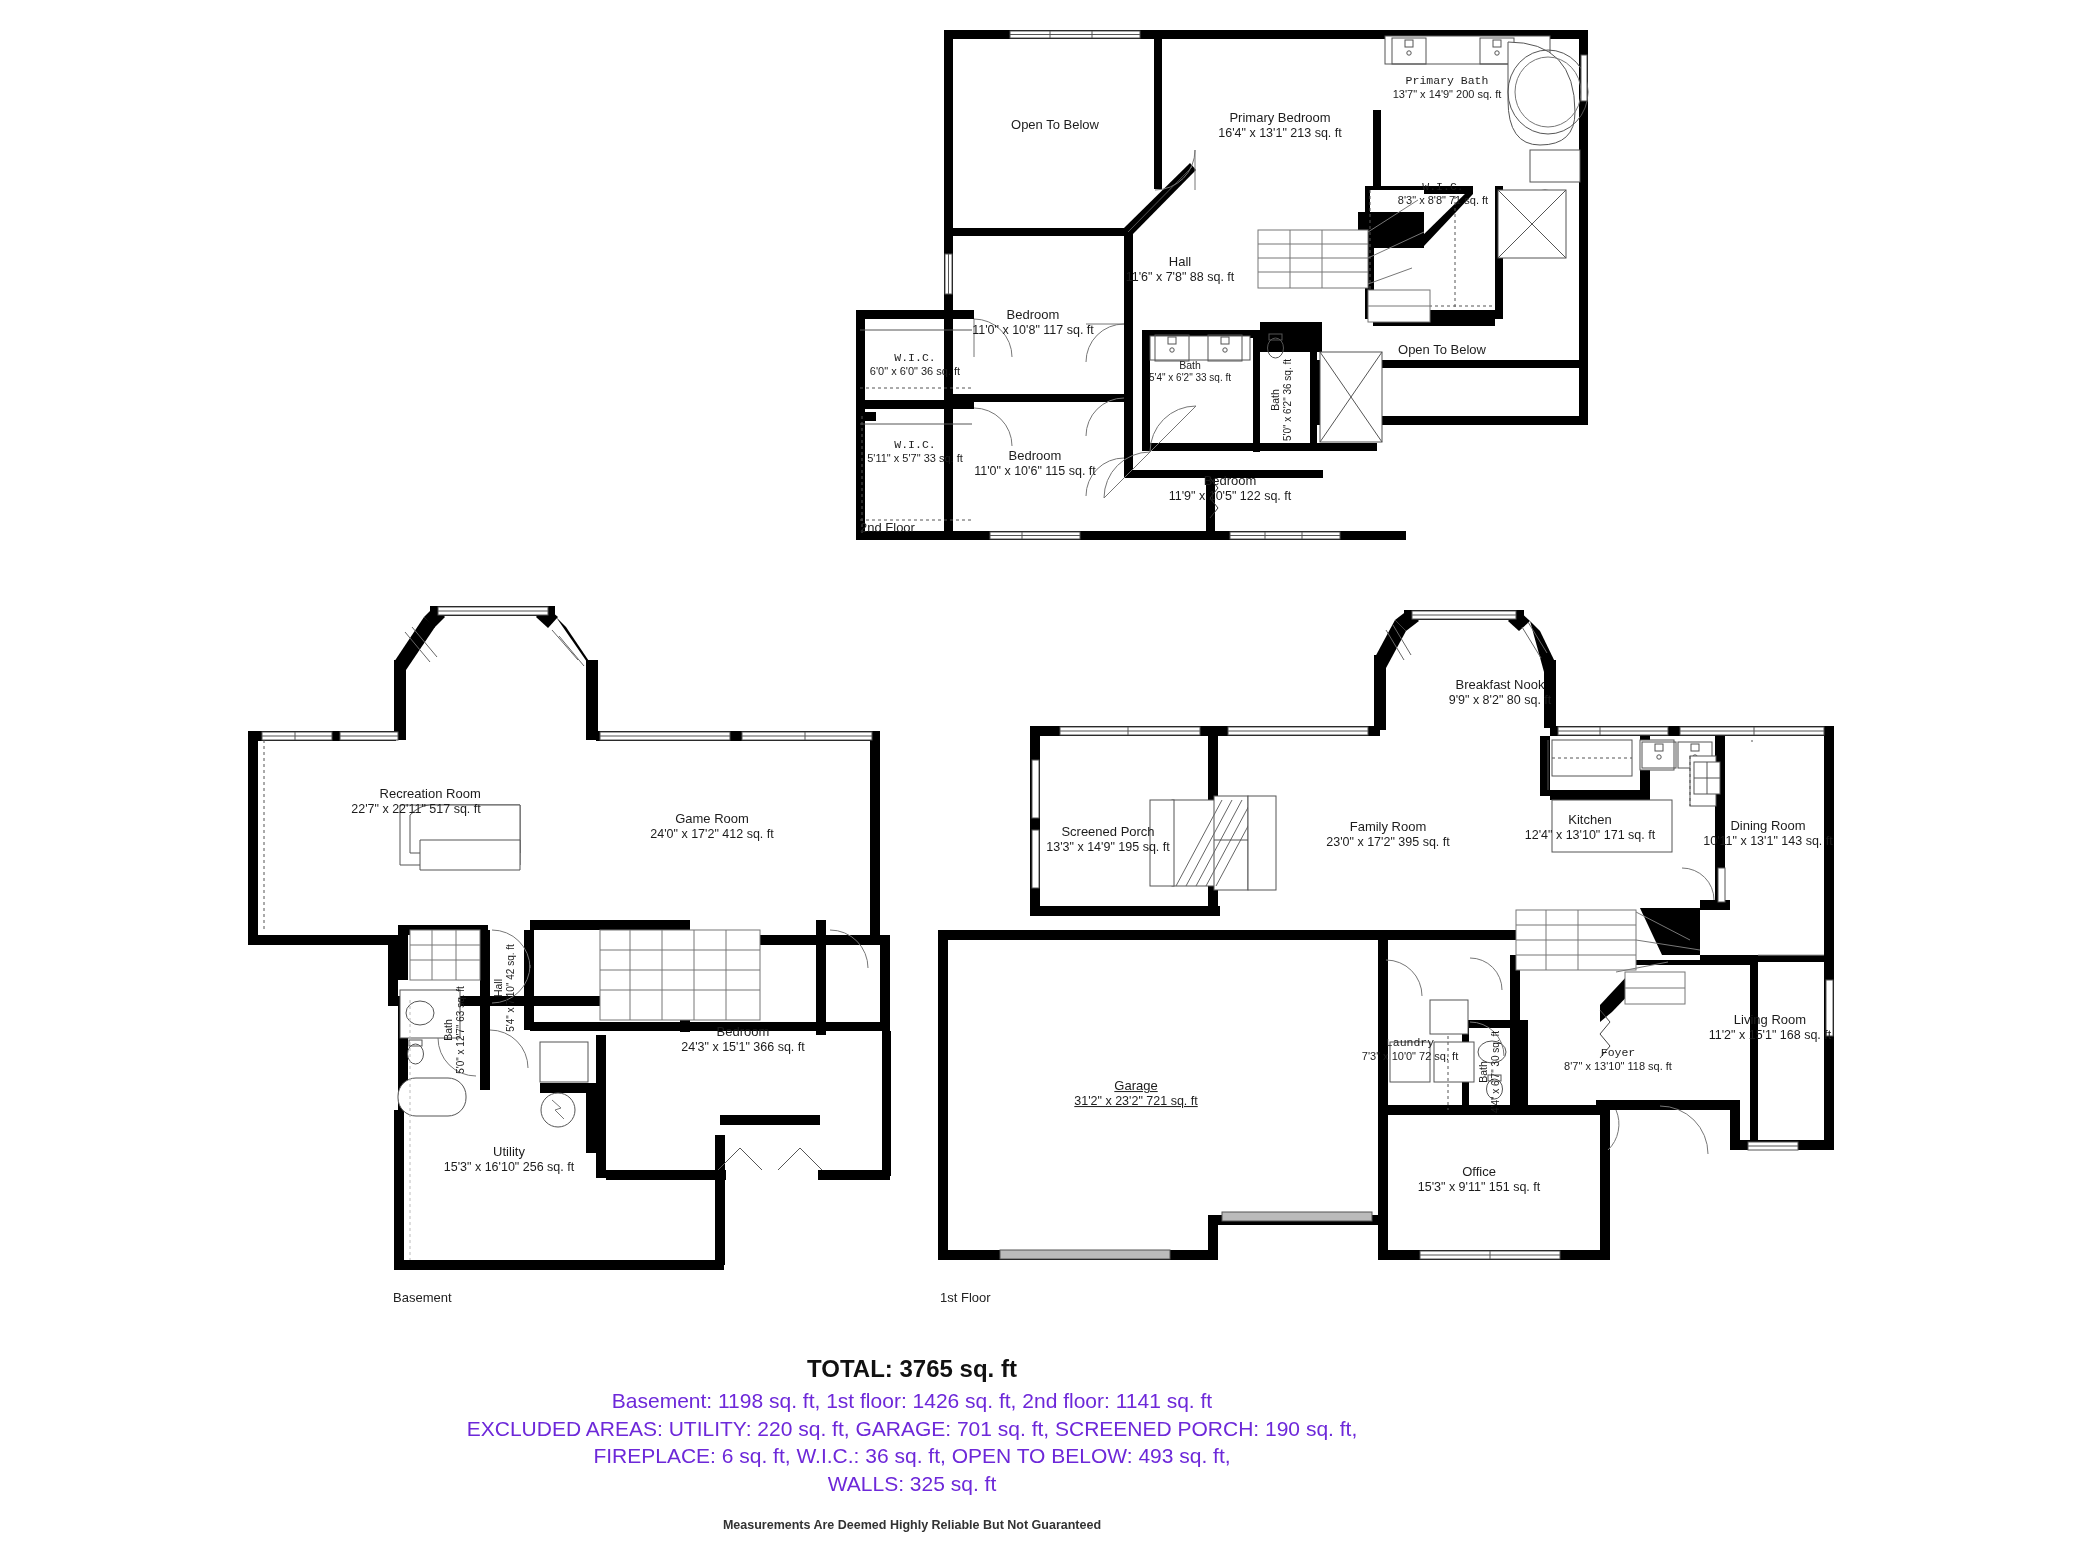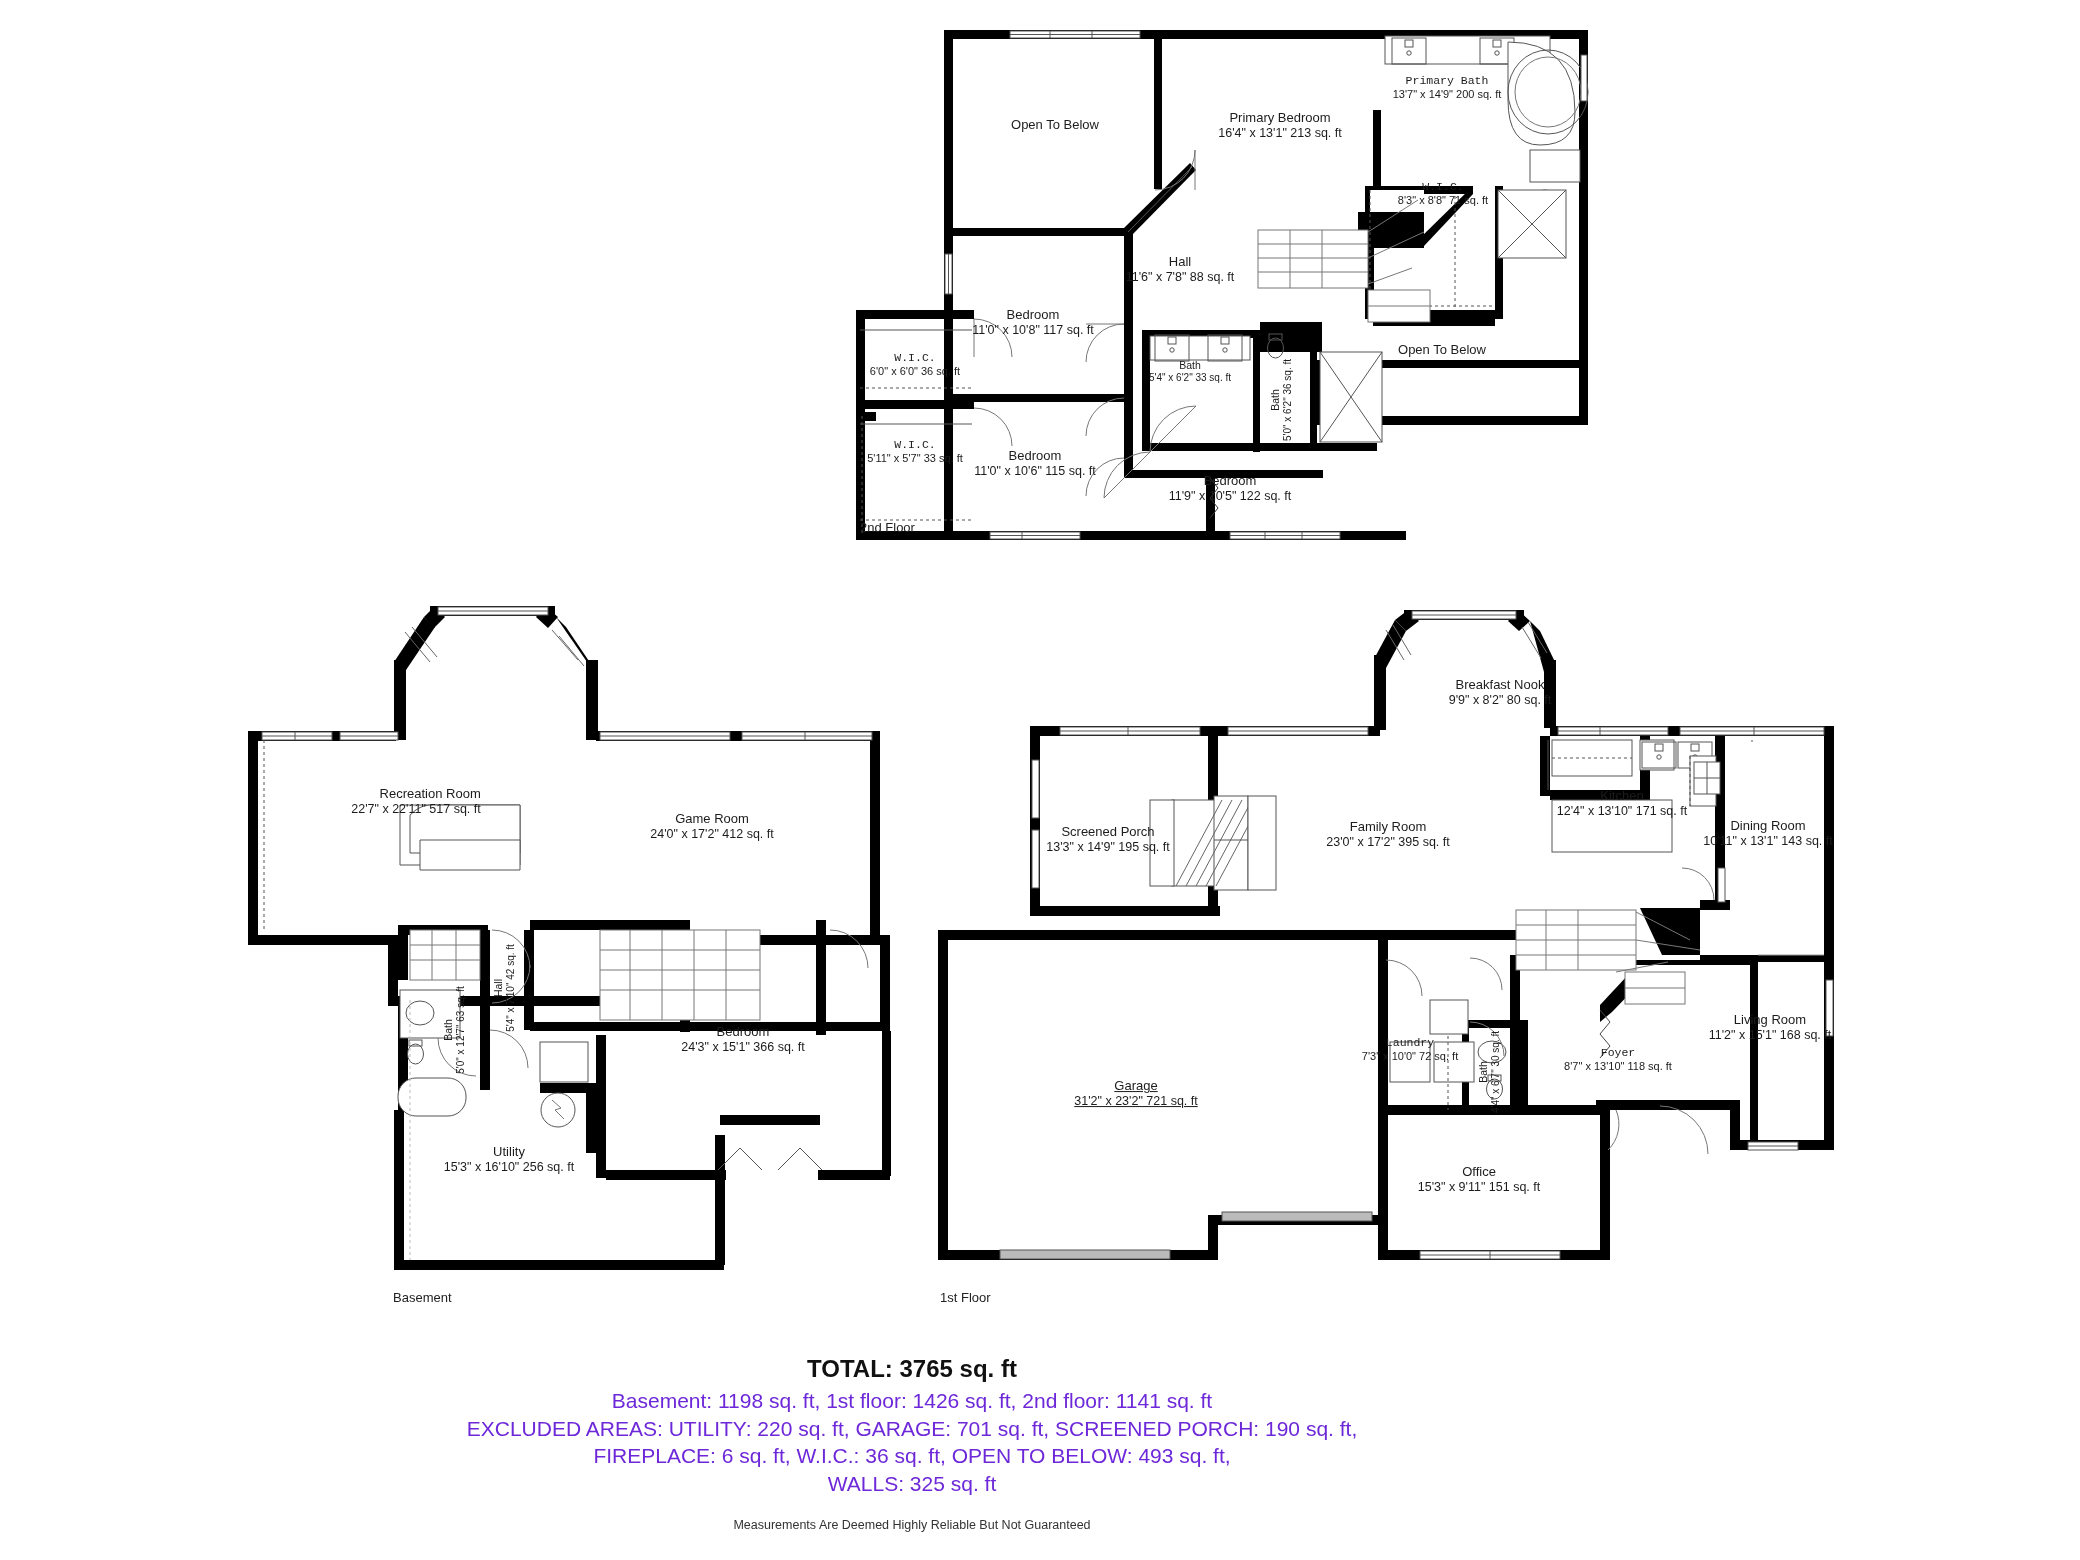--- a/index.html
+++ b/index.html
@@ -66,20 +66,21 @@
   }
   .summary .line {
     font-size: 21px;
     color: #6d28d9;
     line-height: 1.32;
   }
   .summary .disclaimer {
     margin-top: 20px;
     font-size: 12.5px;
     color: #333;
+    font-weight: bold;
   }
 </style>
 </head>
 <body>
 
 <svg id="plan-canvas" viewBox="0 0 2080 1560" xmlns="http://www.w3.org/2000/svg">
   <defs>
     <g id="sinkG">
       <rect x="0" y="0" width="34" height="26" fill="none" stroke="#555" stroke-width="1"></rect>
       <rect x="13" y="2" width="8" height="7" fill="none" stroke="#555" stroke-width="1"></rect>
@@ -612,21 +613,21 @@
   <span class="rm-name">Utility</span>
   <span class="rm-dims">15'3" x 16'10" 256 sq. ft</span>
 </div>
 
 <div class="floor-label" style="left:940px; top:1290px;">1st Floor</div>
 
 <div class="room-label" style="left:1500px; top:693px;">
   <span class="rm-name">Breakfast Nook</span>
   <span class="rm-dims">9'9" x 8'2" 80 sq. ft</span>
 </div>
-<div class="room-label" style="left:1590px; top:804px;margin-left:32px;">
+<div class="room-label" style="left:1590px; top:828px;">
   <span class="rm-name">Kitchen</span>
   <span class="rm-dims">12'4" x 13'10" 171 sq. ft</span>
 </div>
 <div class="room-label" style="left:1768px; top:834px;">
   <span class="rm-name">Dining Room</span>
   <span class="rm-dims">10'11" x 13'1" 143 sq. ft</span>
 </div>
 <div class="room-label" style="left:1108px; top:840px;">
   <span class="rm-name">Screened Porch</span>
   <span class="rm-dims">13'3" x 14'9" 195 sq. ft</span>

